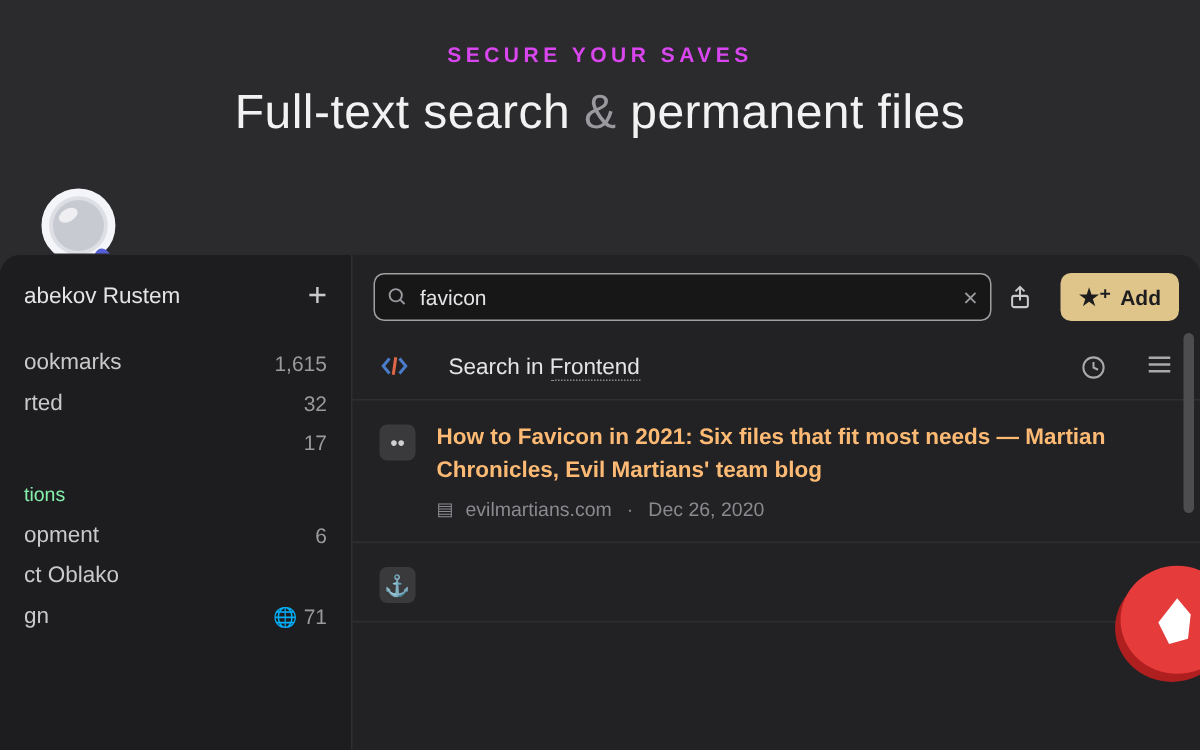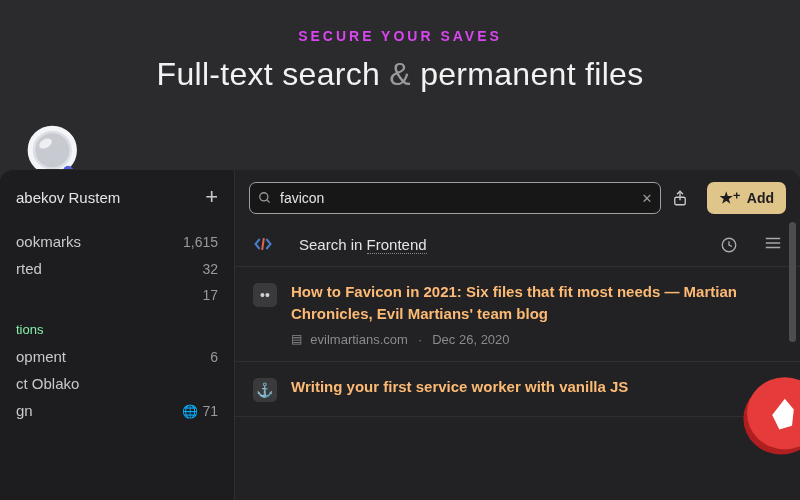--- a/index.html
+++ b/index.html
@@ -177,23 +177,20 @@
             <span class="perm-ico">▤</span>
             <span>evilmartians.com</span>
             <span class="dot"></span>
             <span>Dec 26, 2020</span>
           </div>
         </div>
       </div>
 
       <div class="card">
         <div class="favico">⚓</div>
-        <div class="body">
-          <div class="title">Writing your first service worker with vanilla JS</div>
-        </div>
       </div>
 
     </div>
 
     <div class="scroll-track">
       <div class="scroll-thumb"></div>
     </div>
 
   </div>
 </div>

